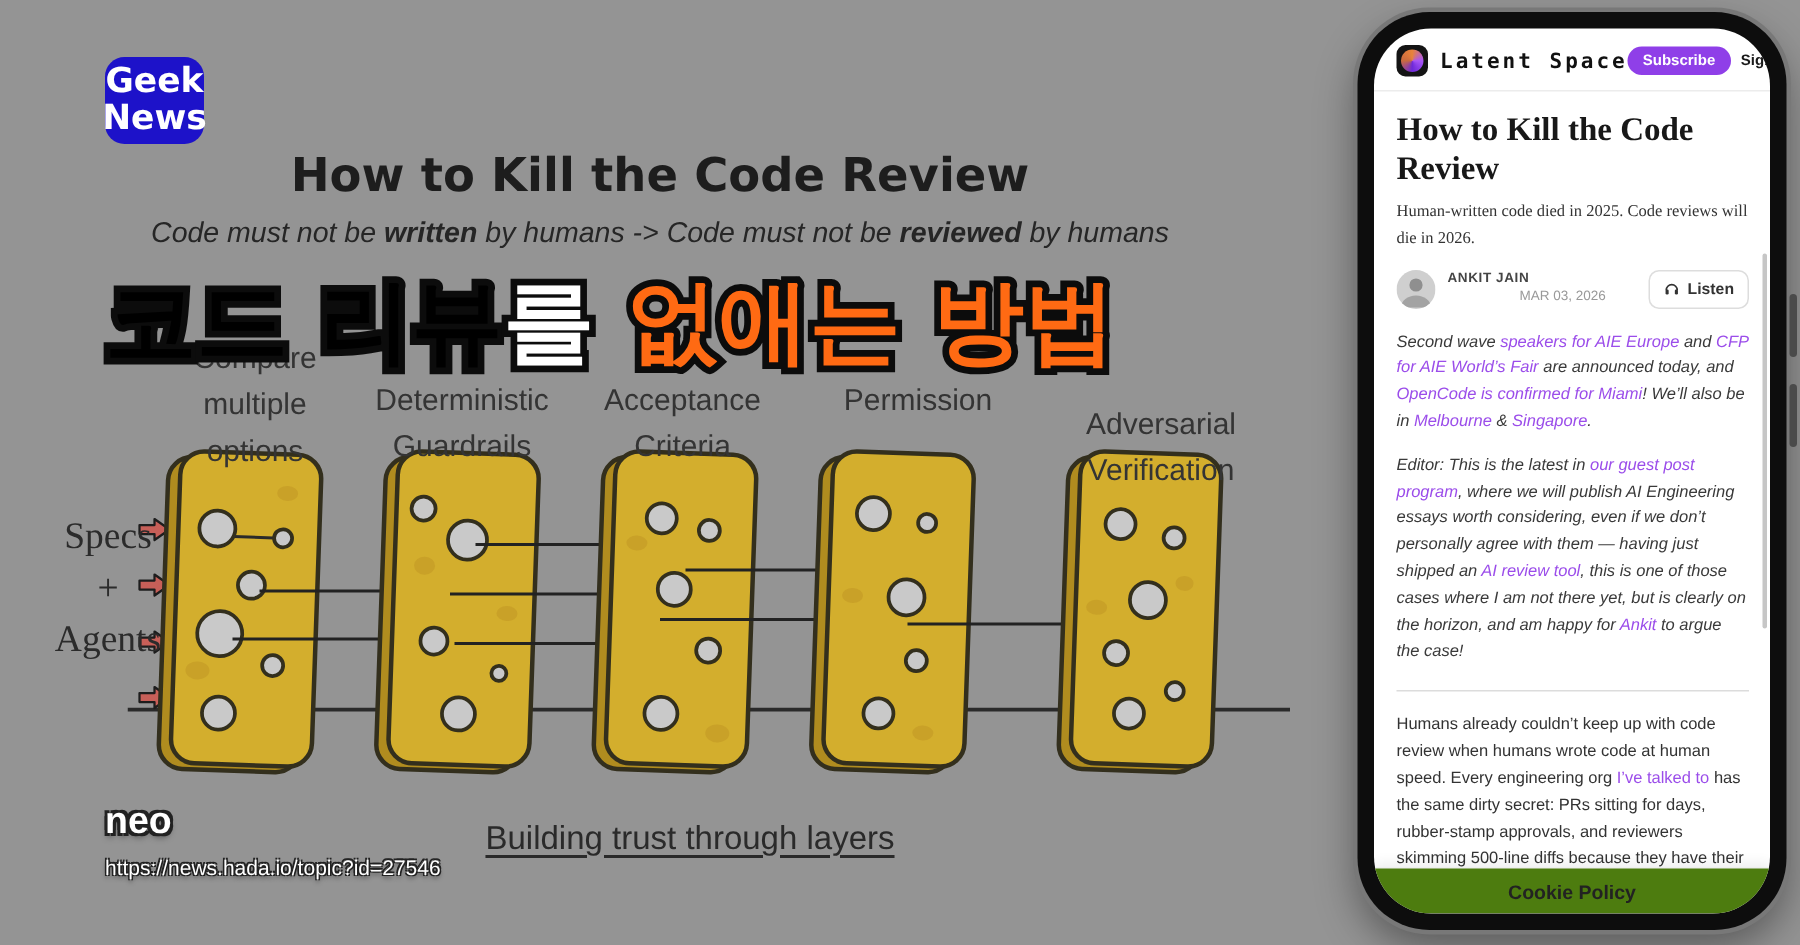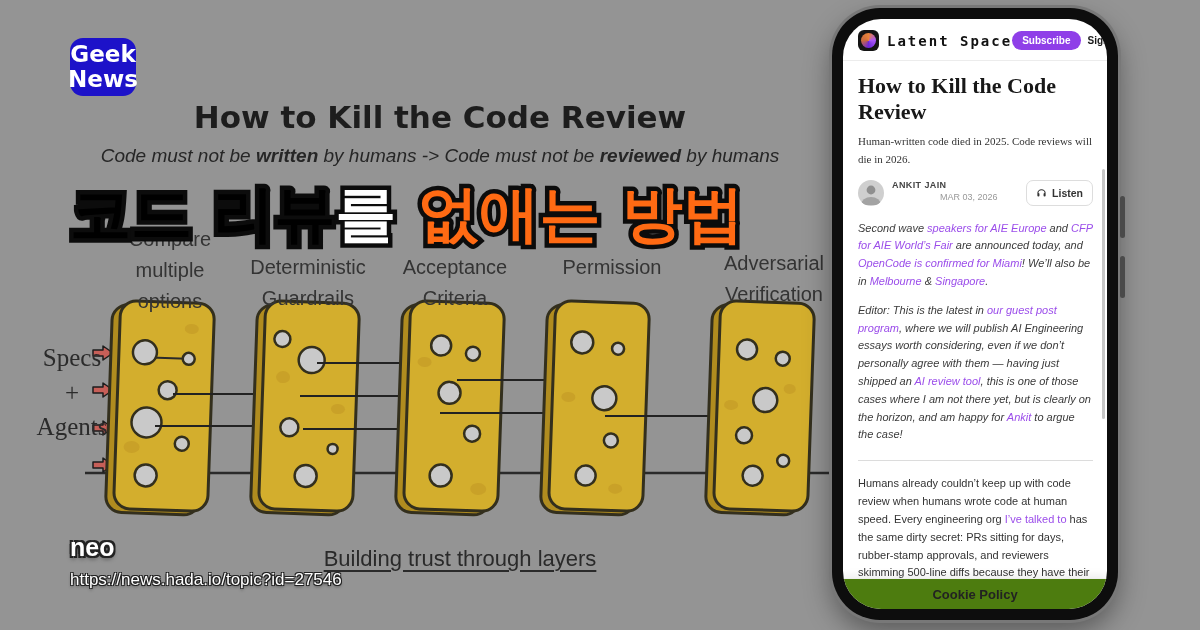--- a/index.html
+++ b/index.html
@@ -27,27 +27,27 @@
            color:#2a2a2a;text-decoration:underline;text-underline-offset:4px;z-index:1;}
 
   
   .kr{position:absolute;left:70px;top:174px;font-size:61px;font-weight:800;white-space:nowrap;
       z-index:5;font-family:"DejaVu Sans",sans-serif;letter-spacing:0;}
   .kr span{-webkit-text-stroke:9px var(--kr_outline);paint-order:stroke fill;}
 
   
   .credit-name{position:absolute;left:70px;top:533px;font-size:25px;font-weight:bold;color:#fff;
       z-index:6;text-shadow:-2px -2px 0 #222,2px -2px 0 #222,-2px 2px 0 #222,2px 2px 0 #222,0 3px 4px rgba(0,0,0,.5);}
-  .credit-url{position:absolute;left:70px;top:570px;font-size:17px;color:#fff;z-index:6;
+  .credit-url{position:absolute;left:70px;top:570px;font-size:14px;color:#fff;z-index:6;
       text-shadow:-1px -1px 0 #222,1px -1px 0 #222,-1px 1px 0 #222,1px 1px 0 #222,0 2px 3px rgba(0,0,0,.5);}
 
   .cheese-wrap{position:absolute;left:85px;top:298px;width:775px;height:235px;z-index:0;}
 
   
-  .phone{position:absolute;left:832px;top:8px;width:286px;height:612px;background:#0d0d0d;
+  .phone{position:absolute;left:905px;top:8px;width:286px;height:612px;background:#0d0d0d;
          border-radius:48px;box-shadow:0 0 0 3px #787878,0 12px 28px rgba(0,0,0,.4);z-index:10;}
   .side-btn{position:absolute;right:-7px;width:5px;background:#4a4a4a;border-radius:3px;}
   .screen{position:absolute;left:11px;top:11px;right:11px;bottom:11px;background:#fff;
           border-radius:38px;overflow:hidden;}
   .ph-header{display:flex;align-items:center;padding:11px 4px 9px 15px;border-bottom:1px solid #ececec;
              white-space:nowrap;}
   .ph-logo{width:21px;height:21px;border-radius:6px;background:#141414;display:flex;align-items:center;
            justify-content:center;flex:0 0 auto;}
   .swirl{width:15px;height:15px;border-radius:50%;
          background:conic-gradient(#e8833a,#a855f7,#6d28d9,#c96a3f,#e8833a);}
@@ -99,21 +99,21 @@
     <div>Deterministic</div>
     <div>Guardrails</div>
   </div>
   <div class="dcol" style="left:365px;top:252px;">
     <div>Acceptance</div>
     <div>Criteria</div>
   </div>
   <div class="dcol" style="left:522px;top:252px;">
     <div>Permission</div>
   </div>
-  <div class="dcol" style="left:684px;top:248px;">
+  <div class="dcol" style="left:684px;top:268px;">
     <div>Adversarial</div>
     <div>Verification</div>
   </div>
 
   <div class="kr"><span style="color: #000000;">코드 리뷰</span><span style="color: rgb(255, 255, 255);">를</span><span style="color: rgb(255, 106, 19);"> 없애는 방법</span></div>
 
   <div class="specs">
     <div>Specs</div>
     <div>+</div>
     <div>Agents</div>

